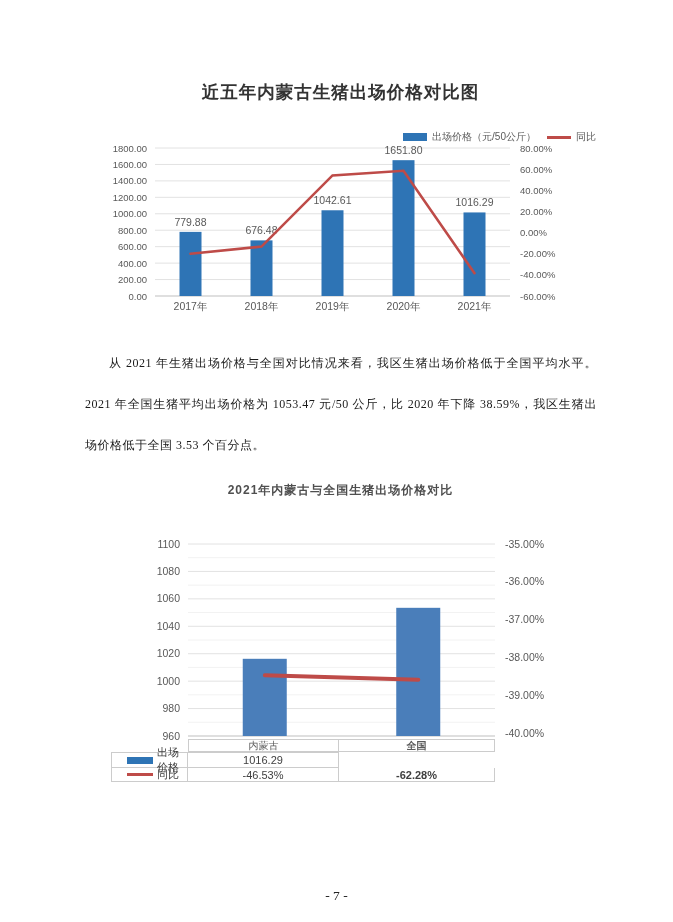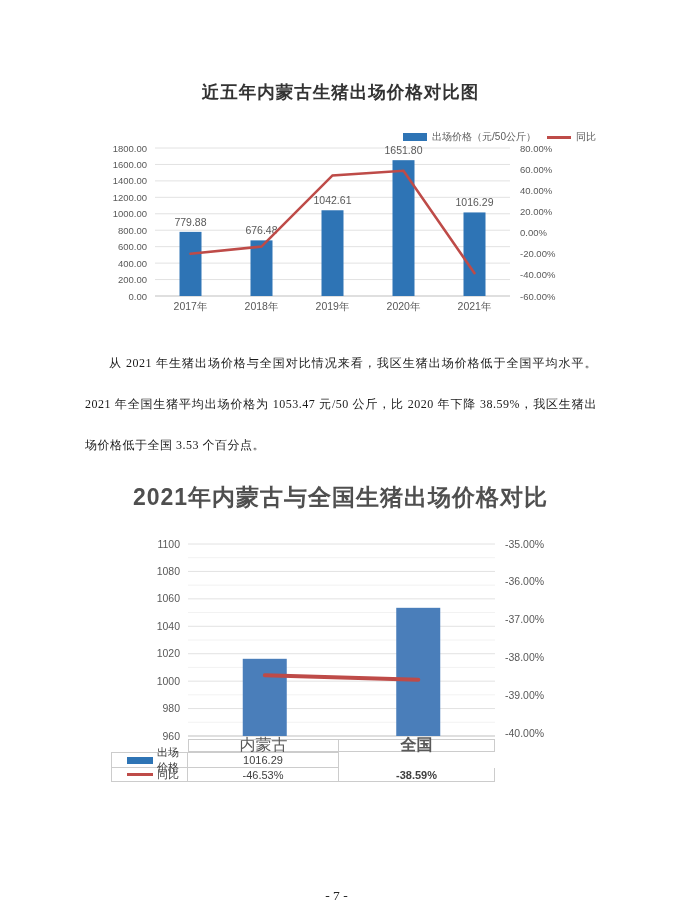--- a/index.html
+++ b/index.html
@@ -5,21 +5,21 @@
   html,body{margin:0;padding:0;background:#888;}
   .page{
     position:relative;width:673px;height:922px;margin:0 auto;background:#ffffff;
     font-family:"Liberation Serif","DejaVu Serif",serif;overflow:hidden;
   }
   .chart-title{
     position:absolute;left:85px;width:511px;text-align:center;
     font-family:"Liberation Sans","DejaVu Sans",sans-serif;font-weight:bold;
   }
   .c1-title{top:80px;font-size:17.5px;color:#333333;letter-spacing:1px;}
-  .c2-title{top:482px;font-size:23px;color:#4f4f4f;letter-spacing:1px;}
+  .c2-title{top:482px;font-size:12px;color:#4f4f4f;letter-spacing:1px;}
   .c1-legend{
     position:absolute;left:85px;top:106px;width:511px;height:16px;
     display:flex;align-items:center;justify-content:flex-end;gap:5px;
     font-family:"Liberation Sans","DejaVu Sans",sans-serif;font-size:10px;color:#595959;margin-top:23px;
   }
   .swatch-bar{display:inline-block;width:24px;height:8px;background:#2e74b5;}
   .swatch-line{display:inline-block;width:24px;height:3px;background:#be4b48;margin-left:6px;}
   svg{position:absolute;}
   #chart1{left:85px;top:128px;}
   #chart2{left:100px;top:520px;}
@@ -34,21 +34,21 @@
     position:absolute;left:111px;top:739px;width:384px;
     font-family:"Liberation Sans","DejaVu Sans",sans-serif;font-size:11px;color:#404040;
   }
   .c2-table .tr{display:flex;}
   .c2-table .td{
     box-sizing:border-box;border-right:1px solid #cccccc;border-bottom:1px solid #cccccc;
     display:flex;align-items:center;justify-content:center;
   }
   .c2-table .td.first{border-left:1px solid #cccccc;}
   .cat-row{margin-left:77px;}
-  .cat-row .td{height:13px;border-top:1px solid #cccccc;font-size:16px;color:#595959;}
+  .cat-row .td{height:13px;border-top:1px solid #cccccc;font-size:10px;color:#595959;}
   .row2 .td{height:16px;border-top:1px solid #cccccc;}
   .row3 .td{height:14px;}
   .col-legend{width:77px;justify-content:flex-start !important;padding-left:15px;gap:4px;}
   .col-a{width:151px;}
   .col-b{width:156px;font-weight:bold;}
   .t-swatch-bar{display:inline-block;width:26px;height:7px;background:#2e74b5;flex:none;}
   .t-swatch-line{display:inline-block;width:26px;height:3.5px;background:#be4b48;flex:none;}
   .footer{
     position:absolute;left:0;top:888px;width:673px;text-align:center;
     font-size:13.5px;color:#222222;
@@ -165,19 +165,19 @@
         <span>出场价格</span>
       </div>
       <div class="td col-a">1016.29</div>
     </div>
     <div class="tr row3">
       <div class="td col-legend first">
         <span class="t-swatch-line"></span>
         <span>同比</span>
       </div>
       <div class="td col-a">-46.53%</div>
-      <div class="td col-b">-38.59%</div>
+      <div class="td col-b">-62.28%</div>
     </div>
   </div>
 
   <div class="footer">- 7 -</div>
 
 </div>
 
 </body></html>

